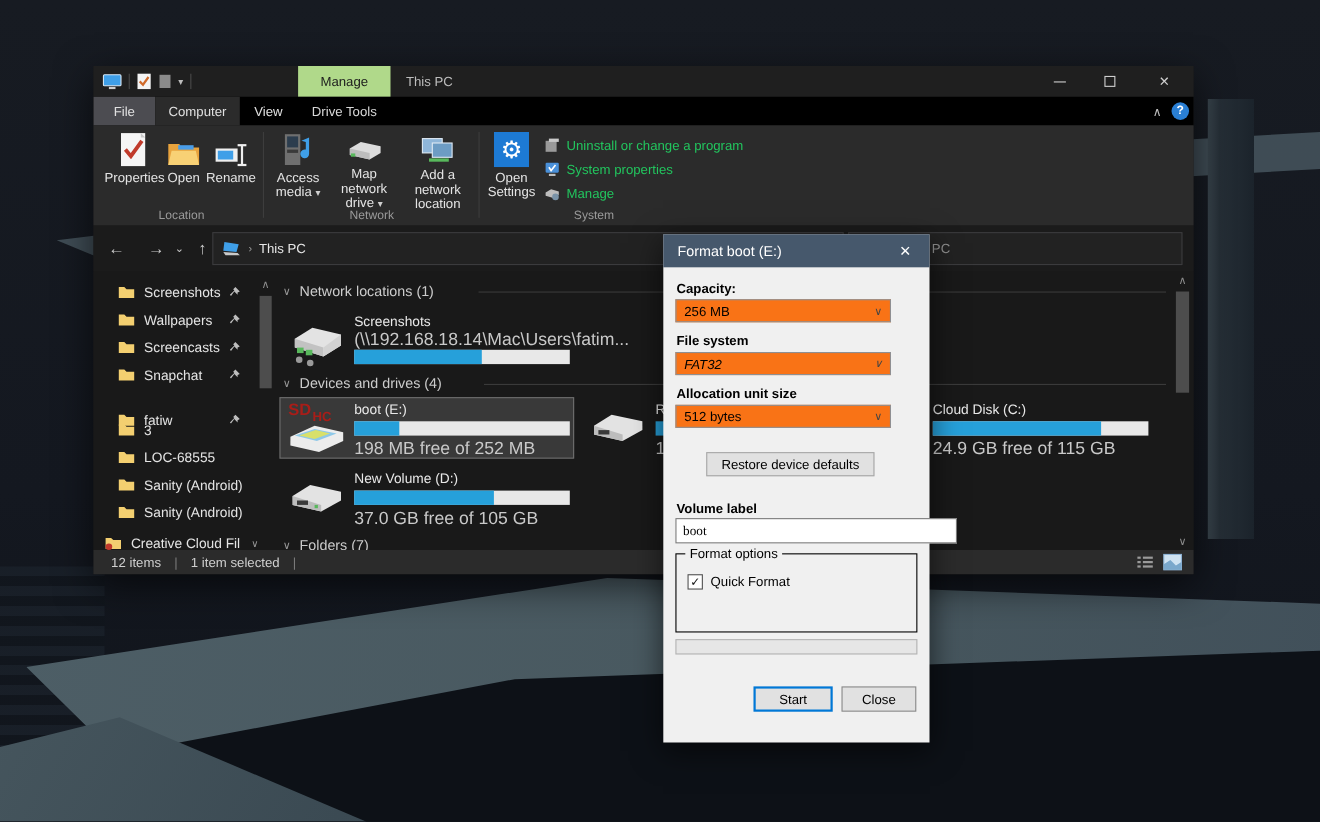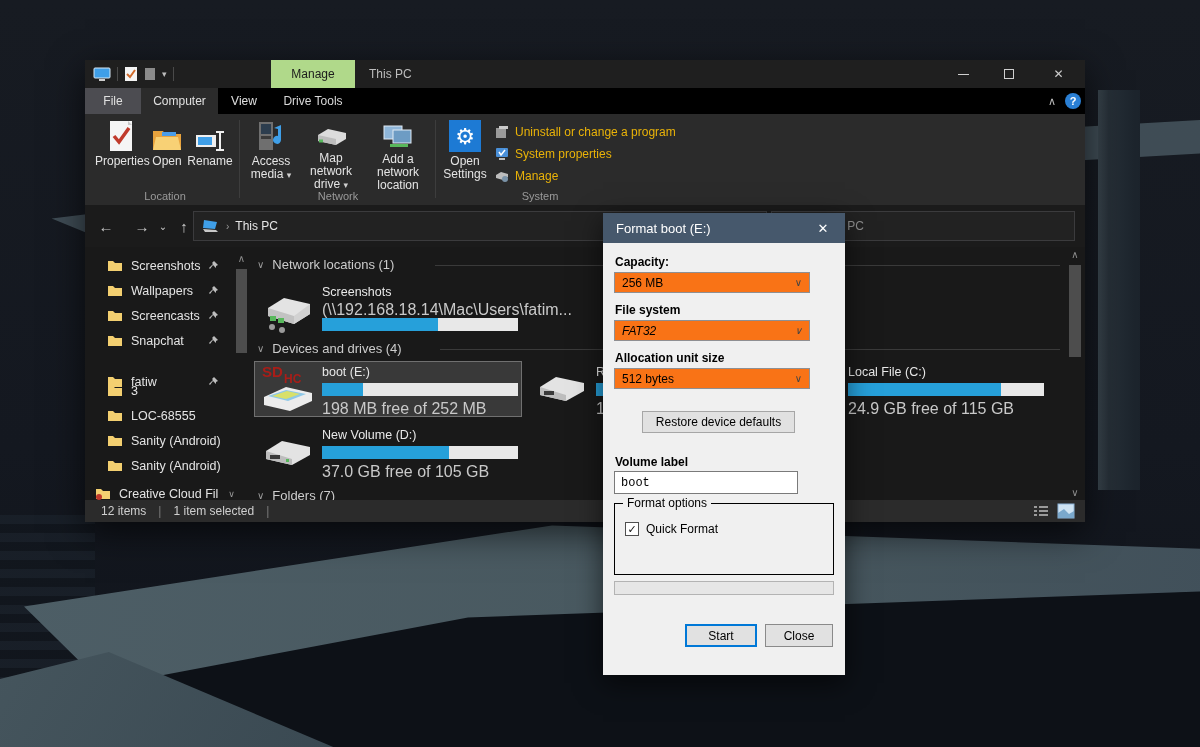--- a/index.html
+++ b/index.html
@@ -55,21 +55,21 @@
   #help-button { left:980px; top:5px; width:16px; height:16px; border-radius:50%; background:#2a7fd4; color:#fff;
     display:flex; align-items:center; justify-content:center; font-size:11px; font-weight:bold; }
 
   
   #ribbon { left:0; top:54px; width:100%; height:91px; background:#2b2b2b; }
   .rgroup-label { position:absolute; bottom:3px; font-size:11px; color:#9a9a9a; text-align:center; }
   .rib-sep { position:absolute; top:6px; width:1px; height:78px; background:#3d3d3d; }
   .bigbtn { position:absolute; top:4px; height:74px; display:flex; flex-direction:column; align-items:center; color:#e4e4e4; font-size:12px; }
   .bigbtn .ic { height:34px; display:flex; align-items:flex-end; justify-content:center; margin-bottom:3px; }
   .bigbtn .lbl { text-align:center; line-height:13px; width:100%; }
-  .menu-item { position:absolute; display:flex; align-items:center; gap:6px; color:#eab308; font-size:12px; height:20px; }
+  .menu-item { position:absolute; display:flex; align-items:center; gap:6px; color:#22c55e; font-size:12px; height:20px; }
   .dd { color:#cfcfcf; font-size:9px; }
 
   
   #navrow { left:0; top:145px; width:100%; height:42px; background:#1b1b1b; }
   .navbtn { position:absolute; top:8px; width:26px; height:26px; display:flex; align-items:center; justify-content:center; color:#c9c9c9; font-size:15px; }
   #addressbox { left:108px; top:6px; width:574px; height:30px; background:#222; border:1px solid #3b3b3d; display:flex; align-items:center; padding-left:8px; gap:6px; }
   #searchbox { left:686px; top:6px; width:304px; height:30px; background:#222; border:1px solid #3b3b3d; display:flex; align-items:center; padding-left:8px; color:#8f8f8f; }
 
   
   #content { left:0; top:187px; width:100%; height:253px; background:#191919; overflow:hidden; }
@@ -109,22 +109,22 @@
     box-shadow:0 8px 26px rgba(0,0,0,.6); z-index:50; font-size:12px; color:#000; }
   #dialog-title { left:0; top:0; width:100%; height:30px; background:#46586c; color:#fff;
     display:flex; align-items:center; padding-left:13px; font-size:13px; }
   #dialog-close { position:absolute; right:8px; top:0; height:30px; width:28px; display:flex; align-items:center; justify-content:center; color:#fff; font-size:13px; }
   .dlg-label { position:absolute; left:12px; color:#000;font-weight:bold; }
   .combo { position:absolute; left:11px; width:196px; height:21px; background:#f97316; border:1px solid #8f8f92;
     display:flex; align-items:center; padding-left:7px; }
   .combo .chev { position:absolute; right:7px; color:#444; font-size:10px; }
   #restore-btn { position:absolute; left:11px; top:198px; width:153px; height:22px; background:#e1e1e1; border:1px solid #a6a6a6;
     display:flex; align-items:center; justify-content:center;margin-left:28px; }
-  #volume-input { position:absolute; left:11px; top:258px; width:184px; height:23px; background:#fff; border:1px solid #7a7a7a;
-    font-family:Liberation Mono, monospace; font-size:12px; padding-left:6px; color:#000; }
+  #volume-input { position:absolute; left:11px; top:258px; width:256px; height:23px; background:#fff; border:1px solid #7a7a7a;
+    font-family:Liberation Serif, serif; font-size:12px; padding-left:6px; color:#000; }
   #format-group { position:absolute; left:11px; top:290px; width:220px; height:72px; border:1px solid #000000; }
   #format-group-label { position:absolute; left:8px; top:-8px; background:#f0f0f0; padding:0 4px; }
   #quickformat-row { position:absolute; left:10px; top:18px; display:flex; align-items:center; gap:7px; }
   .checkbox { width:14px; height:14px; background:#fff; border:1px solid #4f4f4f; display:flex; align-items:center; justify-content:center; font-size:11px; color:#111; }
   #dlg-progress { position:absolute; left:11px; top:368px; width:220px; height:14px; background:#e6e6e6; border:1px solid #b3b3b3; }
   .dlg-btn { position:absolute; top:411px; height:23px; background:#e1e1e1; display:flex; align-items:center; justify-content:center; }
   #start-btn { left:82px; width:72px; border:2px solid #0078d7; }
   #close-btn { left:162px; width:68px; border:1px solid #8a8a8a; }
 </style>
 </head>
@@ -501,21 +501,21 @@
             </svg>
         </span>
         <div class="tile-name" style="left:346px; top:118px;">Rem</div>
         <div class="bar" style="left:346px; top:136px; width:18px;">
             <span style="width: 100%;"></span>
           </div>
         <div class="tile-cap" style="left:346px; top:153px;">1.2</div>
       </div>
 
       <div>
-        <div class="tile-name" style="left:598px; top:118px;">Local File (C:)</div>
+        <div class="tile-name" style="left:598px; top:118px;">Cloud Disk (C:)</div>
         <div class="bar" style="left:598px; top:136px;">
             <span style="width: 78%;"></span>
           </div>
         <div class="tile-cap" style="left:598px; top:153px;">24.9 GB free of 115 GB</div>
       </div>
 
       <div>
         <span class="i abs" style="left:12px; top:190px;">
           <svg width="52" height="36">
               <path d="M4 14 L20 4 L48 10 L48 18 L30 28 L4 22 Z" fill="#e3e3e3"></path>

